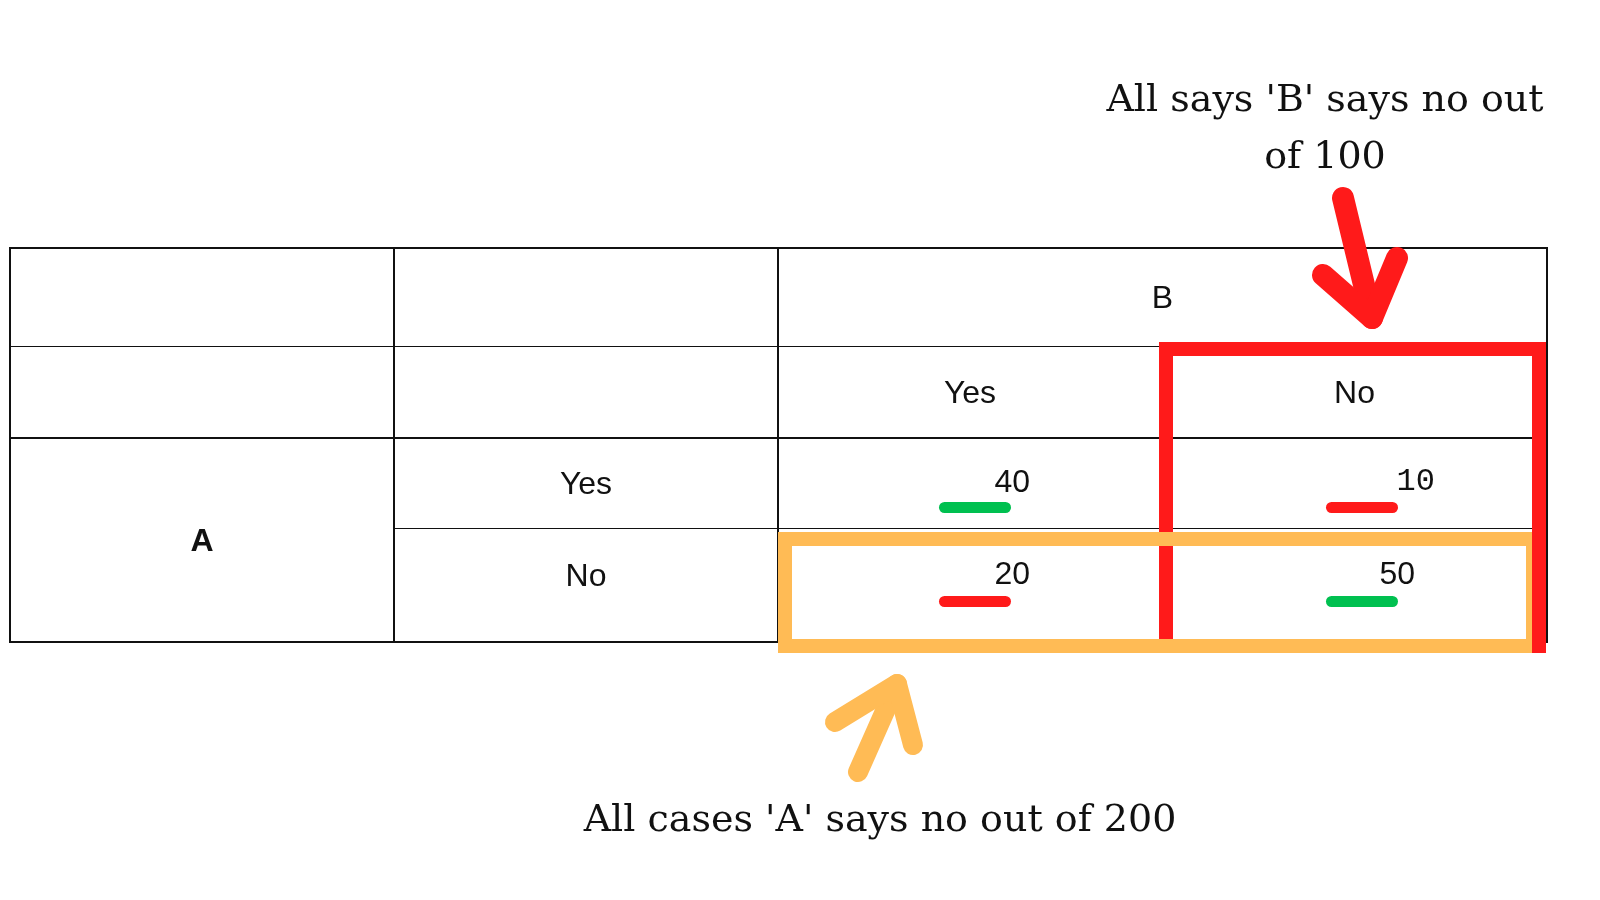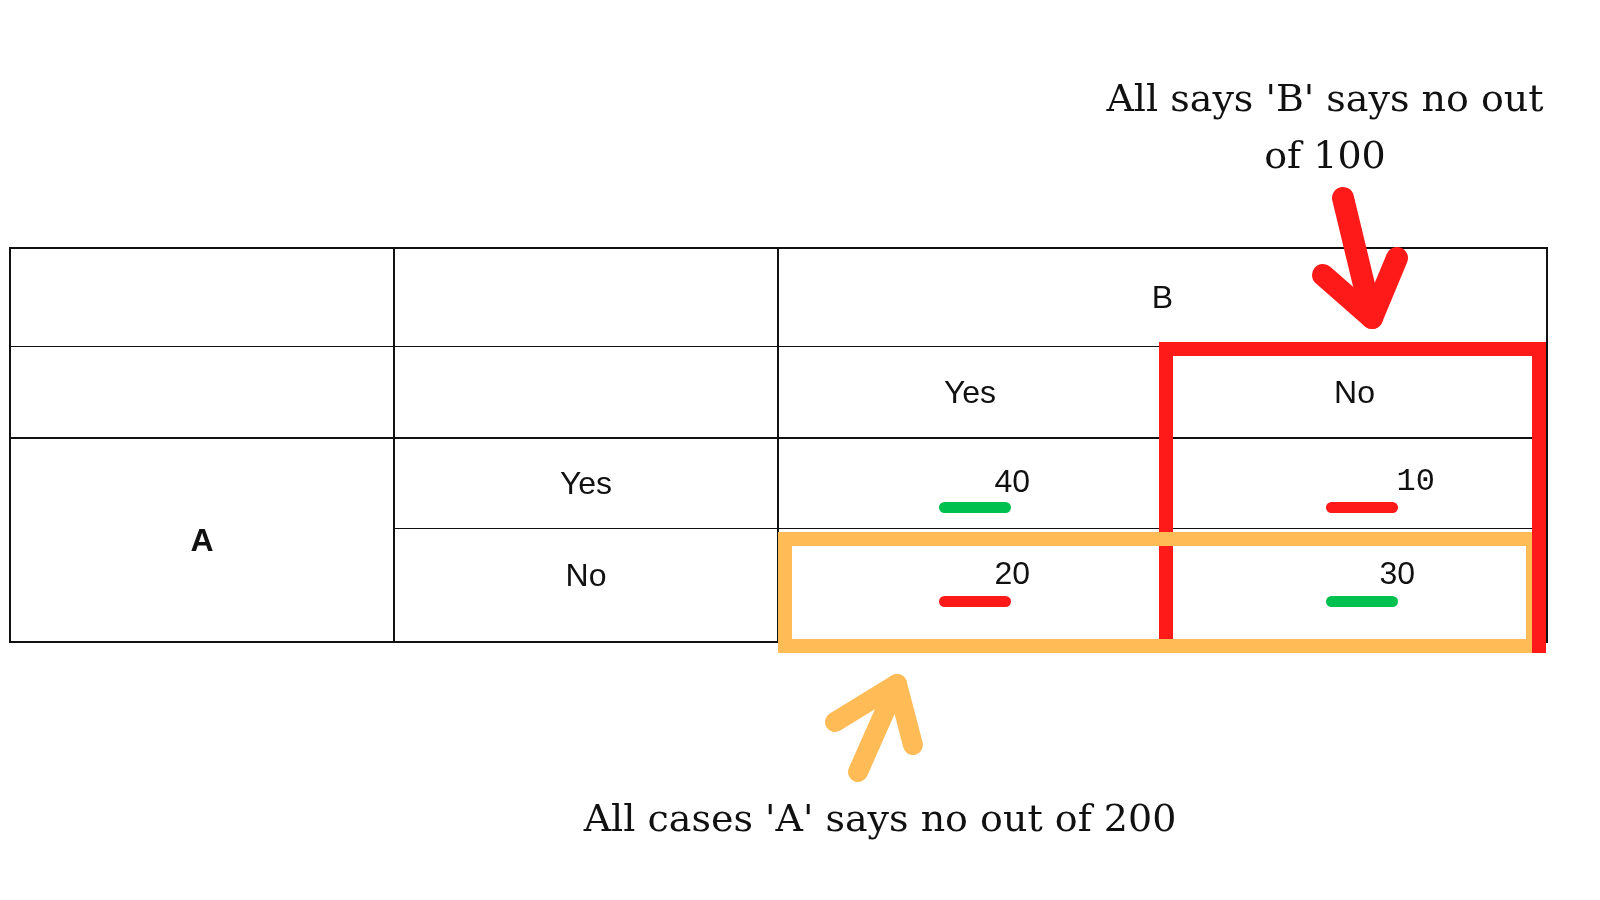--- a/index.html
+++ b/index.html
@@ -46,21 +46,21 @@
 
   <div class="num" style="left:910px; top:463px;">40</div>
   <div class="uline" style="left:939px; top:502px; background:#00c050;"></div>
 
   <div class="num" style="left:1315px; top:463px;font-family:Liberation Mono, monospace;">10</div>
   <div class="uline" style="left:1326px; top:502px; background:#ff1a1a;"></div>
 
   <div class="num" style="left:910px; top:555px;">20</div>
   <div class="uline" style="left:939px; top:596px; background:#ff1a1a;"></div>
 
-  <div class="num" style="left:1295px; top:555px;">30</div>
+  <div class="num" style="left:1295px; top:555px;">50</div>
   <div class="uline" style="left:1326px; top:596px; background:#00c050;"></div>
 </div>
 
 <div class="hl-red" style="left:1159px; top:342px; width:387px; height:311px;"></div>
 <div class="hl-orange" style="left:778px; top:532px; width:762px; height:121px;"></div>
 
 <div style="position:absolute; left:1532px; top:532px; width:14px; height:121px; background:#ff1a1a;"></div>
 
 <div style="position:absolute; left:1159px; top:532px; width:14px; height:14px; background:#ffbb55;"></div>
 <div style="position:absolute; left:1159px; top:639px; width:373px; height:14px; background:#ffbb55;"></div>

